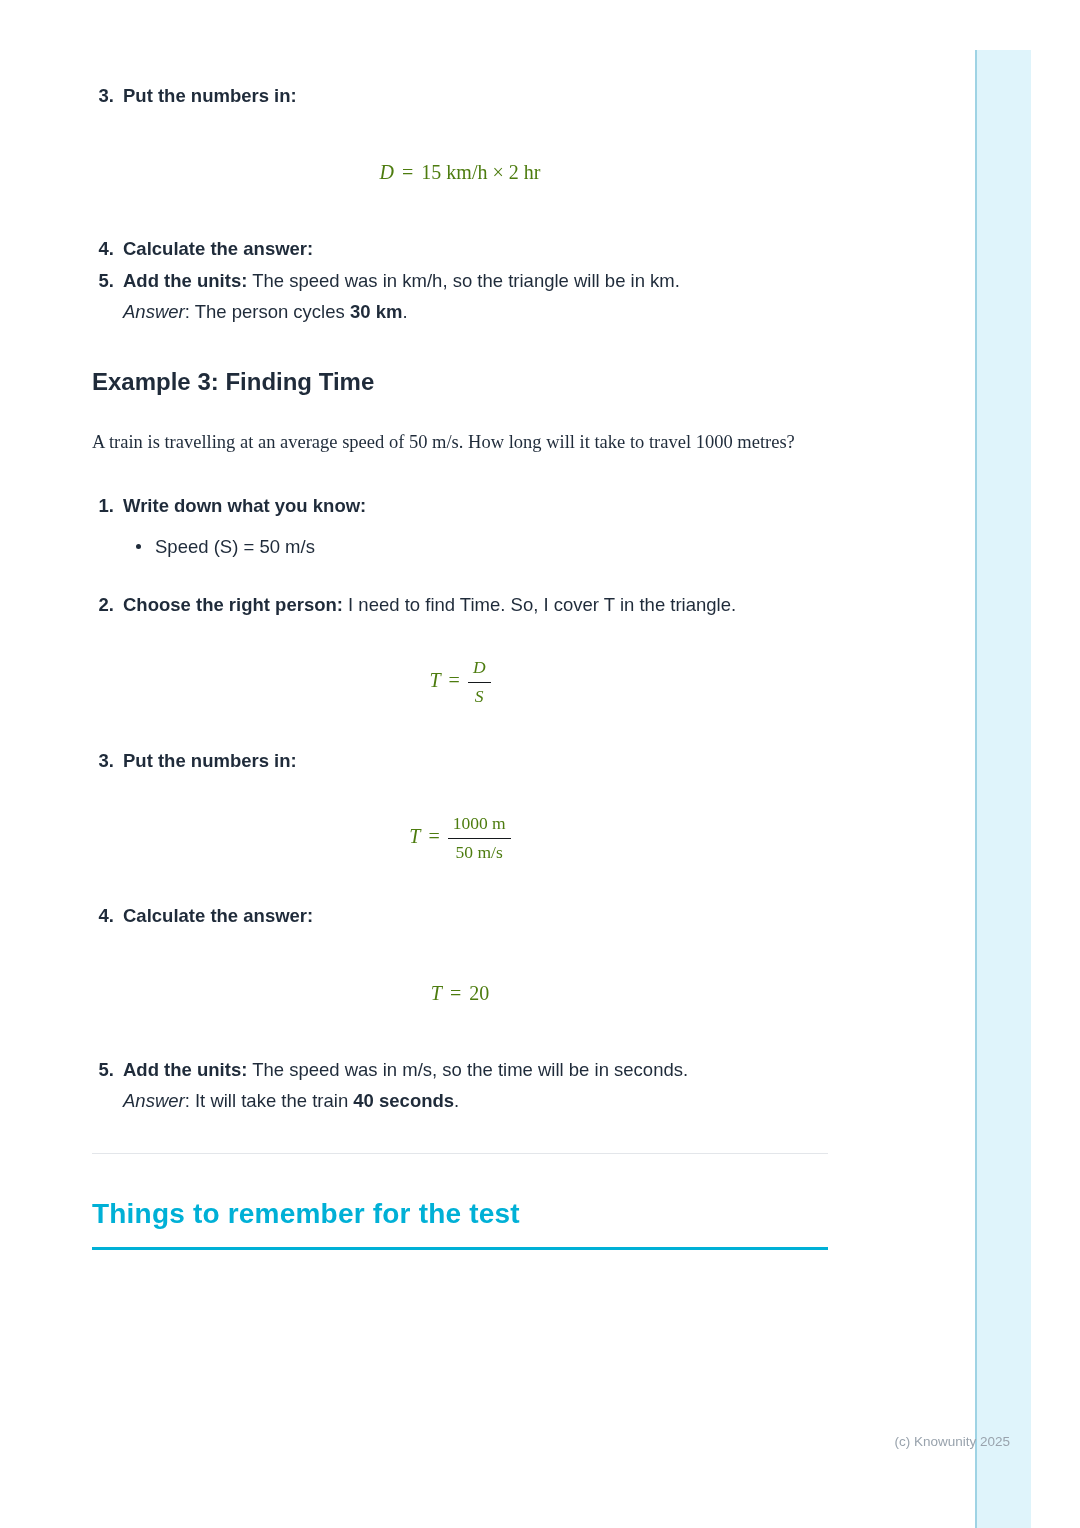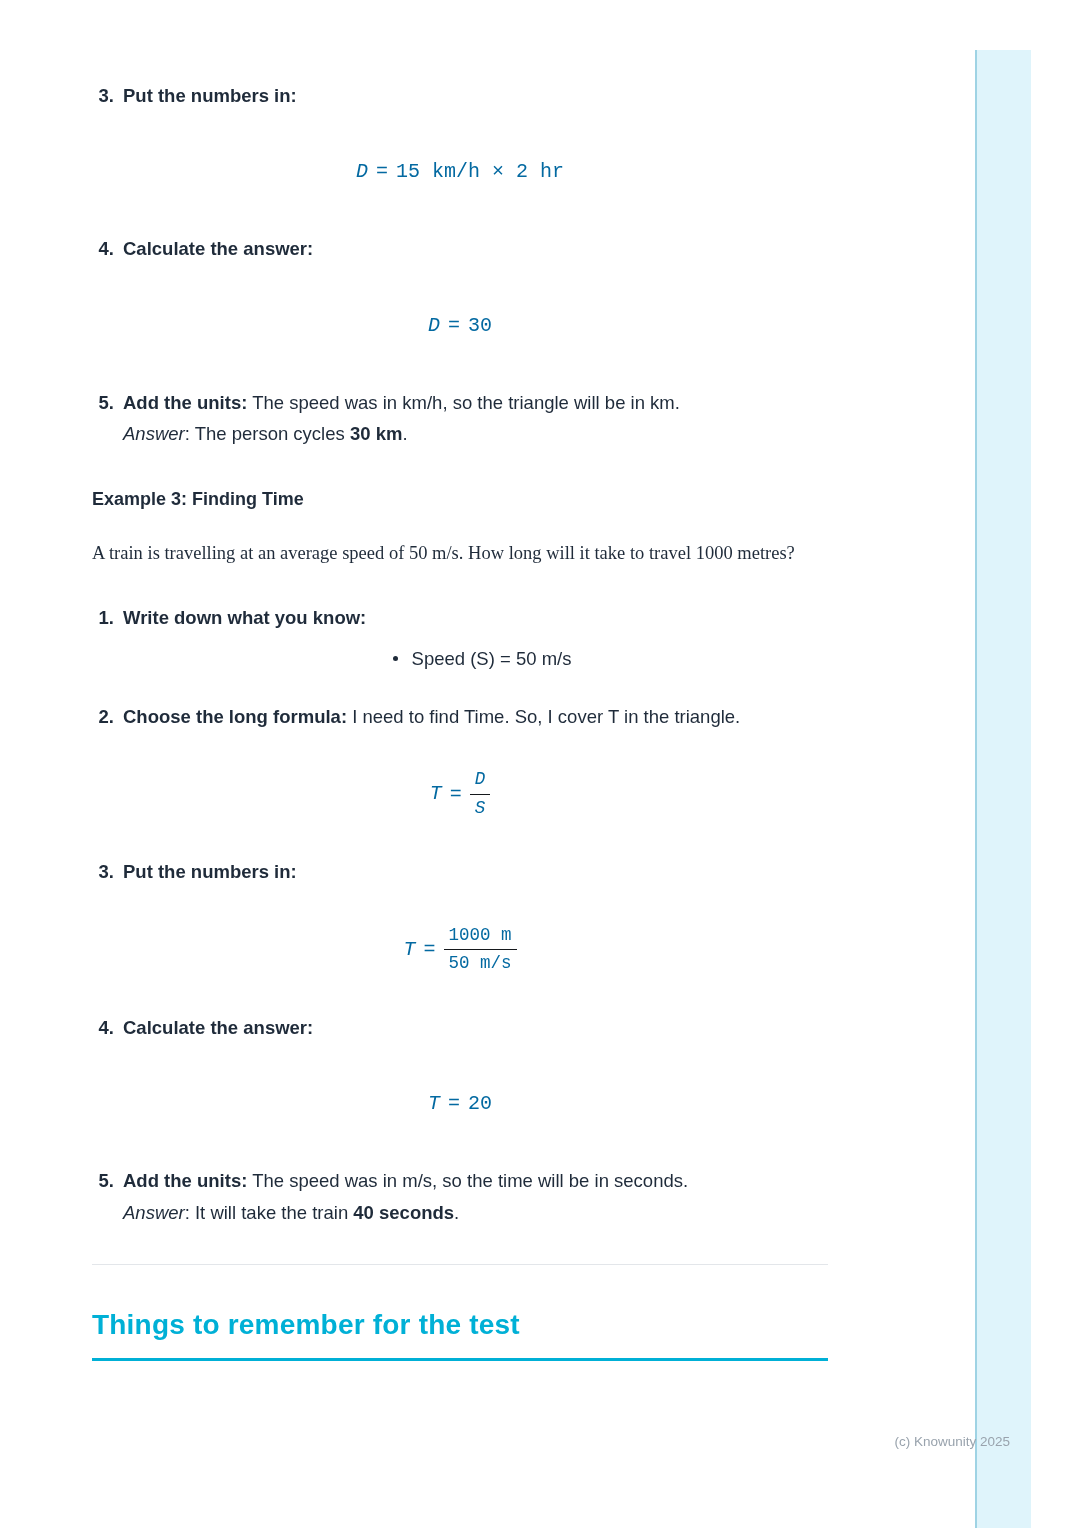--- a/index.html
+++ b/index.html
@@ -34,47 +34,47 @@
   .b { font-weight: 700; }
   .it { font-style: italic; }
 
   .mt-top { margin-top: 80px; }
   .mt-32 { margin-top: 32px; }
   .mt-26 { margin-top: 26px; }
   .mt-10 { margin-top: 10px; }
 
   .formula {
     text-align: center;
-    font-family: Liberation Mono, monospace;
+    font-family: Liberation Serif, serif;
     font-size: 20px;
-    color: #0369a1;
+    color: #4d7c0f;
     margin: 44px 0;
   }
   .formula .var { font-style: italic; }
   .formula .eq { margin: 0 8px; }
   .formula-frac { margin: 36px 0; }
   .frac {
     display: inline-flex;
     flex-direction: column;
     vertical-align: middle;
     text-align: center;
     font-size: 17.5px;
     line-height: 1.35;
   }
   .frac-num { border-bottom: 1.4px solid #15181c; padding: 0 5px 2px; }
   .frac-den { padding: 2px 5px 0; }
 
   .example-heading {
     font-weight: 700;
-    font-size: 18px;
+    font-size: 24px;
     margin: 34px 0 0 0;
   }
   .paragraph { margin-top: 24px; font-family: Liberation Serif, serif; }
 
-  .bullet-row { display: flex; padding-left: 44px; justify-content: center; }
+  .bullet-row { display: flex; padding-left: 44px; }
   .dot {
     width: 5px; height: 5px; border-radius: 50%;
     background: #1f2b3a;
     margin: 13px 14px 0 0;
     flex-shrink: 0;
   }
 
   .divider {
     height: 1px;
     background: #e3e6ea;
@@ -121,23 +121,20 @@
     <span class="var">D</span><span class="eq">=</span><span>15 km/h × 2 hr</span>
   </div>
 
   <div class="step">
     <span class="num b">4.</span>
     <div class="step-body">
       <span class="b">Calculate the answer:</span>
     </div>
   </div>
 
-  <div class="formula">
-    <span class="var">D</span><span class="eq">=</span><span>30</span>
-  </div>
 
   <div class="step">
     <span class="num b">5.</span>
     <div class="step-body">
       <div><span class="b">Add the units:</span><span> The speed was in km/h, so the triangle will be in km.</span></div>
       <div><span class="it">Answer</span><span>: The person cycles </span><span class="b">30 km</span><span>.</span></div>
     </div>
   </div>
 
   <div class="example-heading">Example 3: Finding Time</div>
@@ -152,21 +149,21 @@
   </div>
 
   <div class="bullet-row mt-10">
     <span class="dot"></span>
     <span>Speed (S) = 50 m/s</span>
   </div>
 
   <div class="step mt-26">
     <span class="num b">2.</span>
     <div class="step-body">
-      <span class="b">Choose the long formula:</span><span> I need to find Time. So, I cover T in the triangle.</span>
+      <span class="b">Choose the right person:</span><span> I need to find Time. So, I cover T in the triangle.</span>
     </div>
   </div>
 
   <div class="formula formula-frac">
     <span class="var">T</span><span class="eq">=</span><span class="frac">
         <span class="frac-num var">D</span>
         <span class="frac-den var">S</span>
       </span>
   </div>
 

